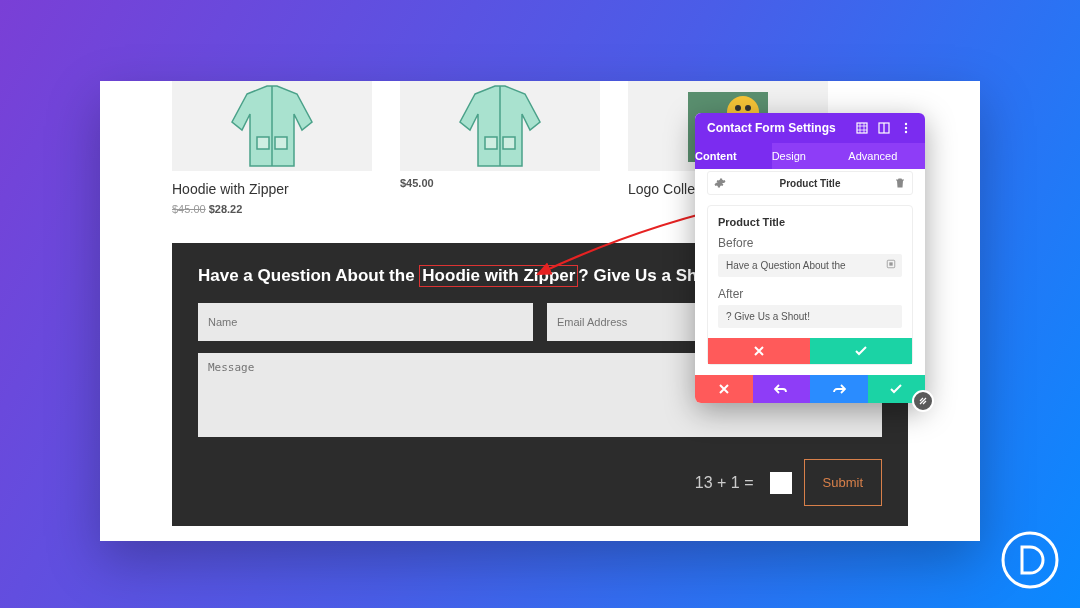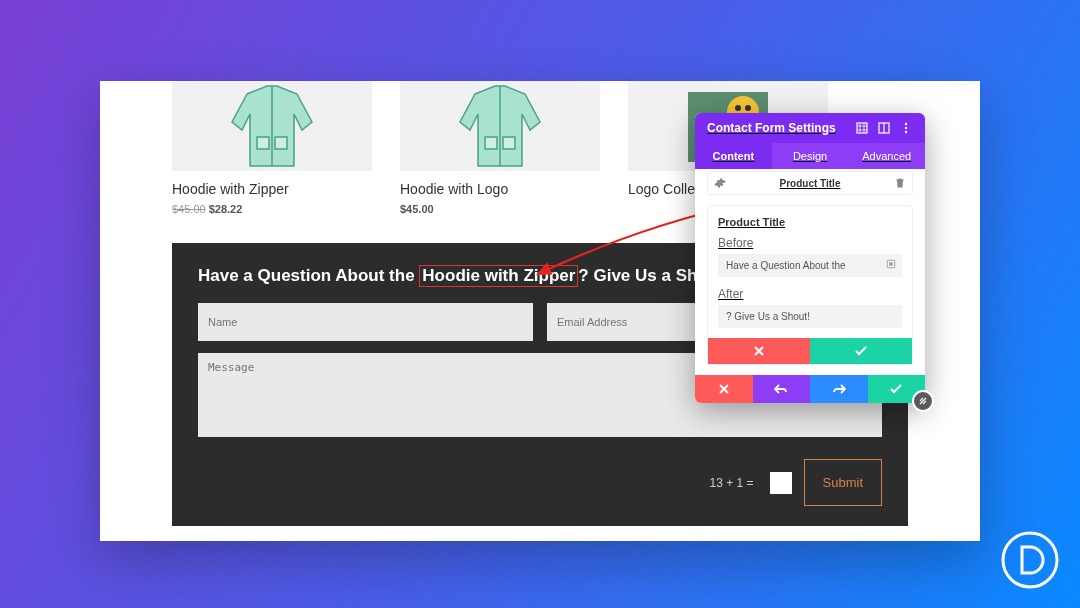--- a/index.html
+++ b/index.html
@@ -23,34 +23,34 @@
 .pnew { font-weight: 700; }
 .contact {
   margin: 28px 72px 0; background: #2c2c2c; padding: 22px 26px 20px; color: #fff;
 }
 .contact h2 { font-size: 17px; font-weight: 700; margin-bottom: 16px; }
 .hl { display: inline-block; border: 1px solid #d33; padding: 0 2px; }
 .row { display: flex; gap: 14px; margin-bottom: 12px; }
 .fld { flex: 1; background: #e9e9e9; border: none; padding: 8px 10px; font-size: 11px; color: #555; height: 38px; }
 .msg { width: 100%; height: 84px; background: #e9e9e9; border: none; padding: 8px 10px; font-size: 11px; color: #555; resize: none; }
 .submitrow { display: flex; justify-content: flex-end; align-items: center; gap: 12px; margin-top: 18px; }
-.captcha { font-size: 12px; color: #ccc; }
+.captcha { font-size: 16px; color: #ccc; }
 .capbox { display: inline-block; width: 22px; height: 22px; background: #fff; vertical-align: middle; margin-left: 4px; }
 .submit { border: 1.5px solid #d8804a; background: transparent; color: #d8804a; padding: 15px 18px; font-size: 13px; cursor: pointer; }
 
 .panel {
   position: absolute; left: 695px; top: 113px; width: 230px;
   background: #fff; border-radius: 6px; box-shadow: 0 8px 30px rgba(0,0,0,.35);
-  overflow: visible; font-size: 11px; text-decoration: underline;
+  overflow: visible; font-size: 11px;
 }
 .phead { background: #7b2cf0; color: #fff; padding: 8px 12px; display: flex; align-items: center; border-radius: 6px 6px 0 0; }
 .phead .title { flex: 1; font-weight: 700; font-size: 12px; }
 .phead .hic { width: 14px; height: 14px; margin-left: 8px; cursor: pointer; display: flex; align-items: center; justify-content: center; }
 .tabs { display: flex; background: #8e3df7; color: #fff; font-size: 11px; }
-.tab { flex: 1; text-align: center; padding: 7px 0; cursor: pointer; }
+.tab { flex: 1; text-align: left; padding: 7px 0; cursor: pointer; }
 .tab.active { background: #7b2cf0; font-weight: 600; }
 .sect { padding: 8px 12px 4px; color: #555; font-size: 11px; }
 .titlerow { display: flex; align-items: center; background: #fff; border: 1px solid #eee; margin: 2px 12px 10px; padding: 5px 6px; font-size: 10px; border-radius: 3px; }
 .titlerow .lbl { flex: 1; text-align: center; color: #333; font-weight: 600; }
 .gic { width: 12px; height: 12px; color: #888; cursor: pointer; }
 .inner { margin: 0 12px 10px; border: 1px solid #eee; border-radius: 4px; padding: 10px 10px 0; }
 .inner h4 { font-size: 11px; font-weight: 700; color: #333; margin-bottom: 8px; }
 .ilabel { font-size: 12px; color: #666; margin-bottom: 4px; }
 .ifield { position: relative; margin-bottom: 10px; }
 .ifield input { width: 100%; background: #f3f3f3; border: none; padding: 6px 22px 6px 8px; font-size: 10px; color: #555; border-radius: 2px; }
@@ -96,21 +96,20 @@
       <div class="pimg">
         <svg width="120" height="88" viewBox="0 0 120 88">
             <g fill="#a9e2cf" stroke="#4aa189" stroke-width="1.5">
               <path d="M35 12 L55 4 L65 4 L85 12 L100 40 L90 48 L82 32 L82 84 L38 84 L38 32 L30 48 L20 40 Z"></path>
               <path d="M60 4 L60 84"></path>
               <rect x="45" y="55" width="12" height="12" fill="#cfeee2"></rect>
               <rect x="63" y="55" width="12" height="12" fill="#cfeee2"></rect>
             </g>
           </svg>
       </div>
-      <div class="pname">Hoodie with Logo</div>
       <div class="pprice">
         <span class="pnew">$45.00</span>
       </div>
     </div>
     <div class="product">
       <div class="pimg">
         <svg width="120" height="88" viewBox="0 0 120 88">
             <g>
               <rect x="20" y="10" width="80" height="70" fill="#5a8f6f"></rect>
               <circle cx="75" cy="30" r="16" fill="#f7c437"></circle>

